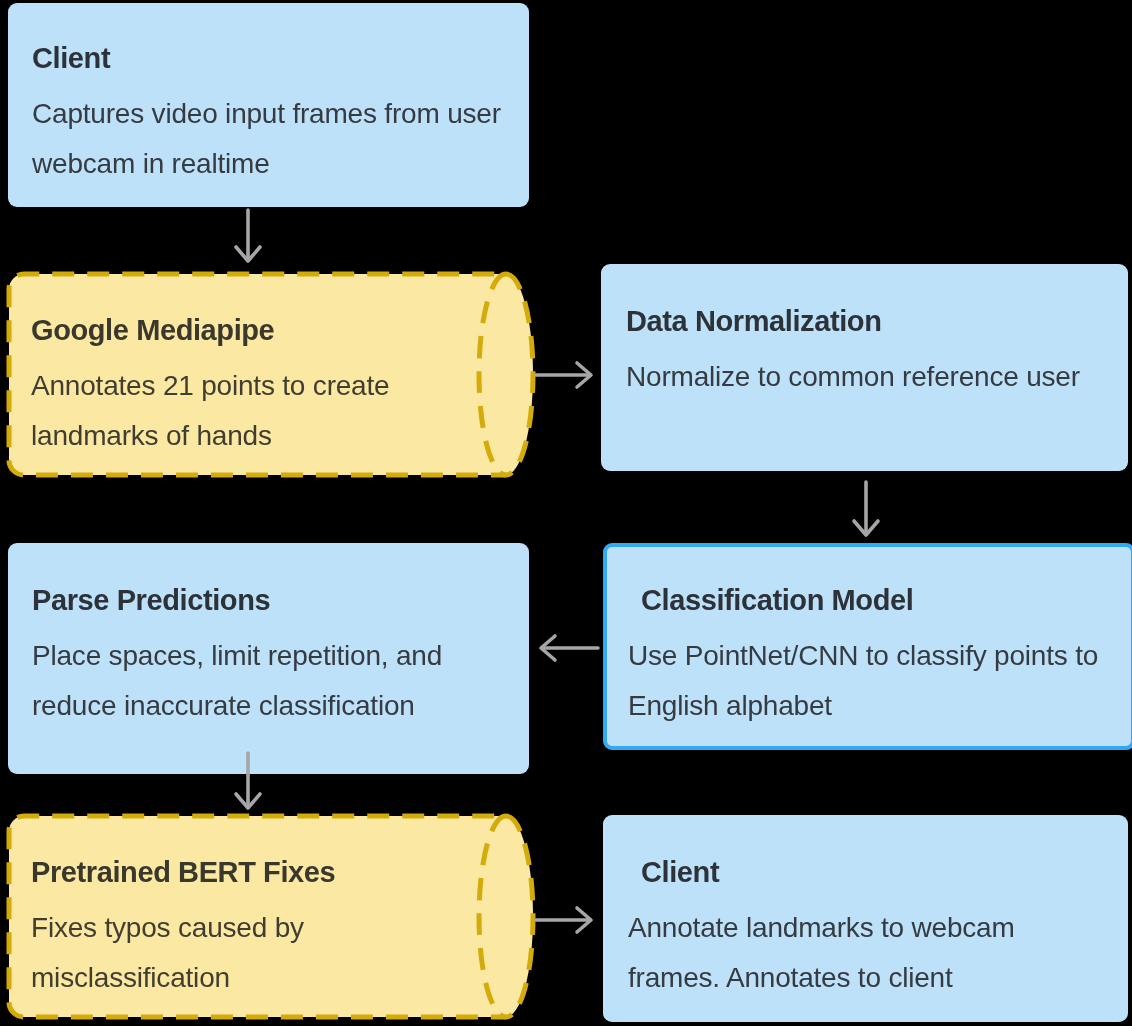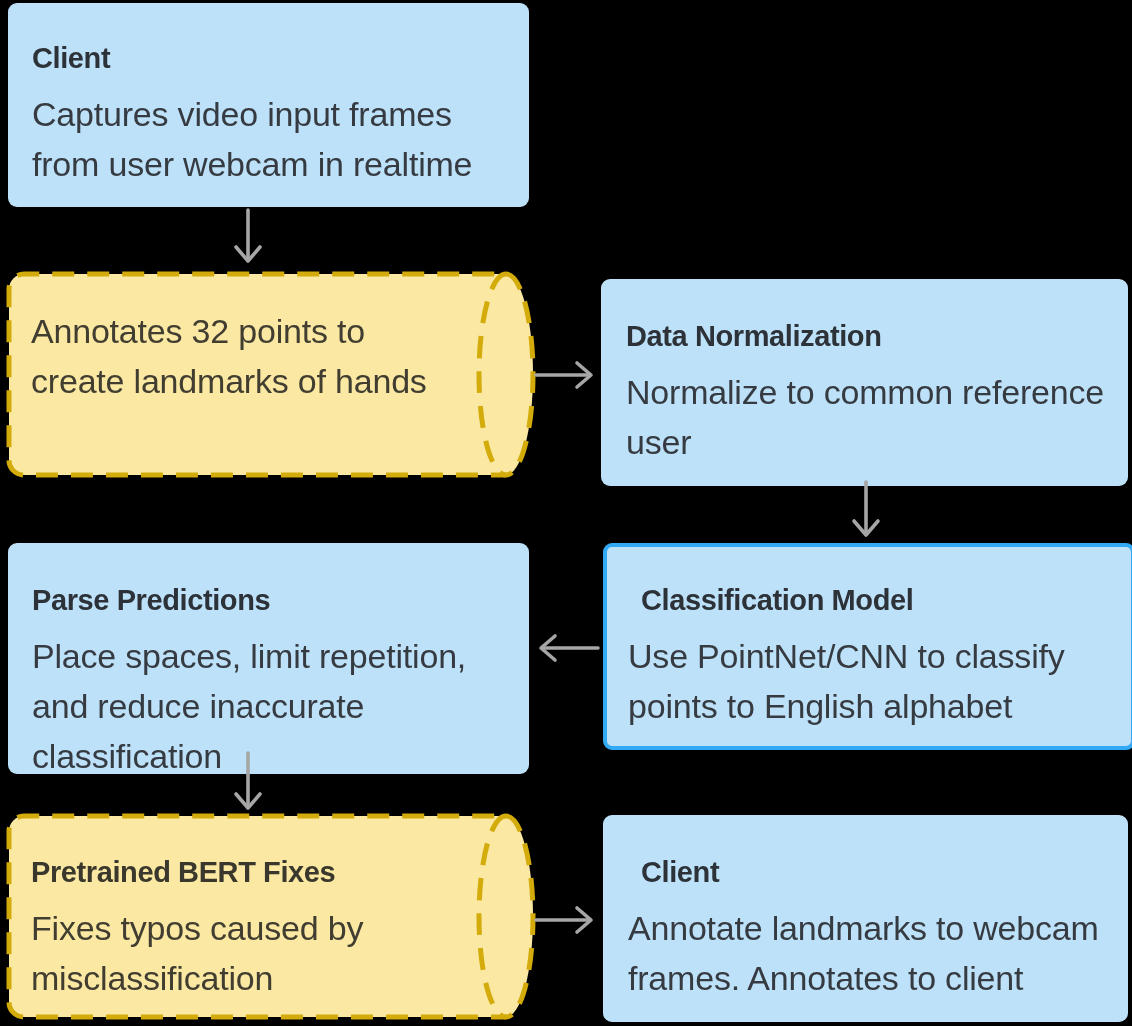--- a/index.html
+++ b/index.html
@@ -21,29 +21,29 @@
   .title {
     font-weight:bold;
     font-size:29px;
     line-height:48px;
     letter-spacing:-0.4px;
     white-space:nowrap;
     color:var(--title-text);
     margin-bottom:7px;
   }
   .desc {
-    font-size:34px;
+    font-size:28px;
     line-height:50px;
     letter-spacing:-0.2px;
     color:var(--body-text);
   }
   .indent { padding-left:13px; }
 
   #client-top          { left:8px;   top:3px;   width:521px; height:204px; padding:31px 16px 0 24px; }
-  #data-normalization  { left:601px; top:279px; width:527px; height:207px; padding:33px 23px 0 25px; }
+  #data-normalization  { left:601px; top:264px; width:527px; height:207px; padding:33px 23px 0 25px; }
   #classification-model{ left:603px; top:543px; width:532px; height:207px; padding:29px 8px 0 21px;
                          border:4px solid var(--box-blue-border); }
   #parse-predictions   { left:8px;   top:543px; width:521px; height:231px; padding:33px 12px 0 24px; }
   #client-bottom       { left:603px; top:815px; width:525px; height:207px; padding:33px 16px 0 25px; }
 
   
   .cylinder { position:absolute; width:536px; height:211px; }
   #google-mediapipe { left:3px; top:269px; }
   #pretrained-bert  { left:3px; top:811px; }
   .cyl-svg { position:absolute; left:0; top:0; width:536px; height:211px; }
@@ -78,21 +78,22 @@
   <path d="M17,2 V51"></path>
     <path d="M5,39 L17,53 L29,39"></path>
 </svg>
 
 <div class="cylinder" id="google-mediapipe">
   <svg class="cyl-svg" viewBox="0 0 536 211">
     <path class="cyl-body" d="M 503,5 A 27,100.5 0 0 1 503,206 L 21,206 A 15,15 0 0 1 6,191 L 6,20 A 15,15 0 0 1 21,5 Z"></path>
     <path class="cyl-inner" d="M 503,5 A 27,100.5 0 0 0 503,206"></path>
   </svg>
   <div class="cyl-text">
-    <div class="desc">Annotates 32 points to create landmarks of hands</div>
+    <div class="title">Google Mediapipe</div>
+    <div class="desc">Annotates 21 points to create landmarks of hands</div>
   </div>
 </div>
 
 <svg class="arrow" id="arrow-2" viewBox="0 0 66 34">
   <path d="M2,17 H54"></path>
     <path d="M43,5 L57,17 L43,29"></path>
 </svg>
 
 <div class="node" id="data-normalization">
   <div class="title">Data Normalization</div>

